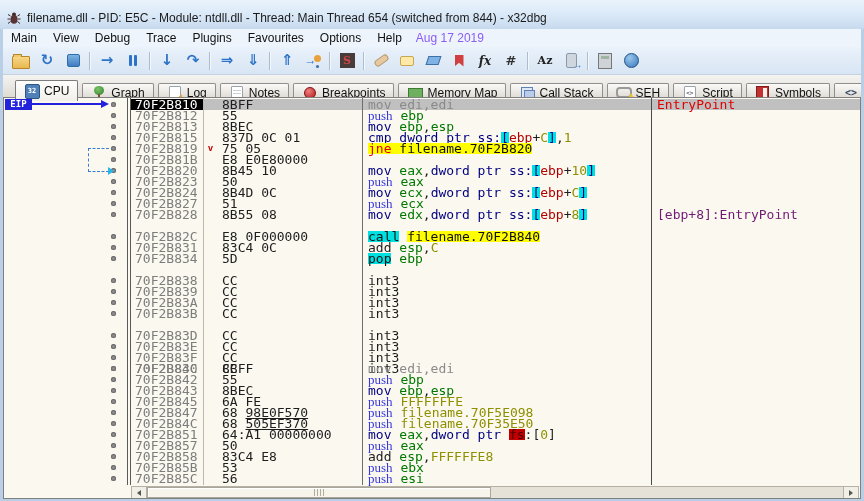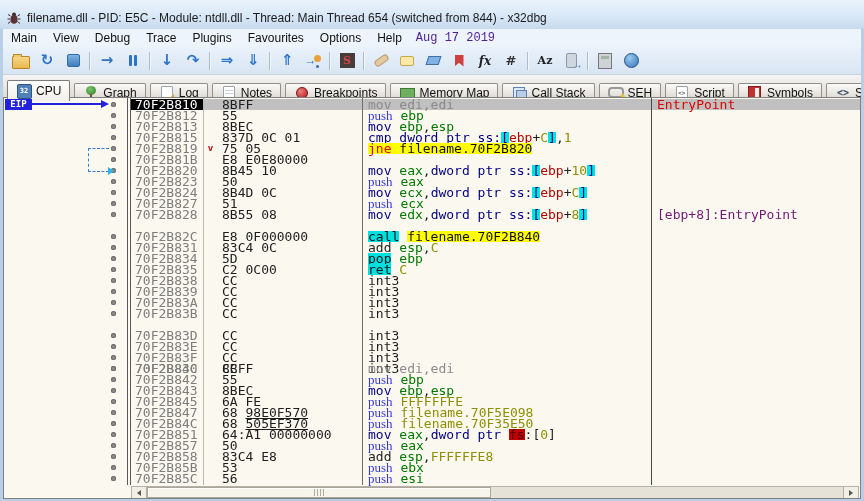--- a/index.html
+++ b/index.html
@@ -6,21 +6,21 @@
   #win{position:relative;width:864px;height:501px;overflow:hidden;background:#fbf8f0;
        font-family:"Liberation Sans",sans-serif;-webkit-font-smoothing:antialiased;}
   
   .titlebar{position:absolute;left:0;top:0;right:0;height:36px;
     background:linear-gradient(#eaf3fc 0%,#d9e8f7 45%,#bed3e9 100%);
     border-bottom:1px solid #a7bdd4;display:flex;align-items:center;padding-left:7px;box-sizing:border-box;}
   .title-text{font-size:12px;color:#1a1a1a;margin-left:6px;white-space:nowrap;}
   .menubar{position:absolute;left:3px;right:3px;top:29px;height:18px;background:#eef4fb;
     display:flex;align-items:center;font-size:12px;color:#111;}
   .mi{padding:1px 8px;cursor:default;}
-  .mdate{padding:1px 6px;color:#4c1d95;font-family:Liberation Mono, monospace;}
+  .mdate{padding:1px 6px;color:#8b5cf6;}
   .toolbar{position:absolute;left:3px;right:3px;top:47px;height:28px;
     background:linear-gradient(#eaf2fb,#d8e5f3);border-bottom:1px solid #c3d2e2;
     display:flex;align-items:center;padding-left:5px;box-sizing:border-box;}
   .tbtn{width:24px;height:24px;border:none;background:transparent;padding:0;margin:0 1px;
     display:inline-flex;align-items:center;justify-content:center;}
   .tsep{width:1px;height:18px;background:#aebdcc;border-right:1px solid #f2f7fc;margin:0 3px;}
   .ar{font-family:"DejaVu Sans",sans-serif;font-weight:bold;font-size:15px;line-height:1;}
   
   .folder{width:16px;height:11px;background:linear-gradient(#f6d687,#e8b94f);border:1px solid #b8862a;border-radius:1px;position:relative;margin-top:3px;}
   .folder::before{content:"";position:absolute;top:-3px;left:0;width:7px;height:2px;background:#efc96d;border:1px solid #b8862a;border-bottom:none;border-radius:1px 1px 0 0;}
@@ -39,21 +39,21 @@
   .phone::after{content:"\2192";position:absolute;right:-7px;bottom:-3px;color:#2d74c8;font-size:10px;font-weight:bold;}
   .calc{width:12px;height:14px;background:#cfd2d6;border:1px solid #777;}
   .calc::before{content:"";display:block;margin:2px auto 0;width:8px;height:3px;background:#9fb5a0;}
   .globe{width:13px;height:13px;border-radius:50%;background:radial-gradient(circle at 35% 30%,#9ac7ef,#3877b8);border:1px solid #1f5186;}
   .user{position:relative;width:17px;height:14px;}
   .user::before{content:"\2192";position:absolute;left:0;top:-1px;color:#2d74c8;font-weight:bold;font-size:12px;}
   .user::after{content:"";position:absolute;right:1px;top:1px;width:7px;height:7px;border-radius:50%;background:#e8a13c;box-shadow:0 8px 0 -2px #3c6ea5;}
   
   .tabbar{position:absolute;left:3px;right:3px;top:75px;height:27px;
     background:linear-gradient(#f5f4f1,#dbd7d0);border-bottom:1px solid #5f5f5f;
-    display:flex;align-items:flex-end;padding-left:2px;box-sizing:border-box;font-size:12px;}
+    display:flex;align-items:flex-end;padding-left:10px;box-sizing:border-box;font-size:12px;}
   .tab{display:inline-flex;align-items:center;height:17px;margin:0 2px;padding:0 8px;
     background:linear-gradient(#fbfaf8,#d9d5cd);border:1px solid #8f8f8f;border-bottom:none;
     border-radius:2px 2px 0 0;white-space:nowrap;}
   .tab.active{height:20px;background:linear-gradient(#fefefd,#f1efe9);border-color:#7c7c7c;position:relative;z-index:2;}
   .tlabel{color:#111;}
   .tic{display:inline-flex;align-items:center;justify-content:center;width:16px;height:14px;margin-right:4px;}
   .cpuic{width:13px;height:13px;background:#4f81b8;border:1px solid #2a5584;color:#fff;font:bold 7px "DejaVu Sans Mono",monospace;display:inline-flex;align-items:center;justify-content:center;border-radius:2px;}
   .graphic{width:12px;height:13px;position:relative;}
   .graphic::before{content:"";position:absolute;left:1px;top:0;width:10px;height:9px;border-radius:50%;background:radial-gradient(circle at 40% 35%,#7cc46a,#2f7d2a);}
   .graphic::after{content:"";position:absolute;left:5px;bottom:0;width:2px;height:5px;background:#7a5230;}
@@ -319,21 +319,20 @@
         <div class="drow" style="top: 44px;"><span class="dot"></span><span class="ca">70F2B819</span><span class="tick">v</span><span class="cb"><span>75 05</span></span><span class="cd"><span class="tk-j">jne</span><span class="tk-y"> </span><span class="tk-y">filename.70F2B820</span></span></div>
         <div class="drow" style="top: 55px;"><span class="dot"></span><span class="ca">70F2B81B</span><span class="cb"><span>E8 E0E80000</span></span></div>
         <div class="drow" style="top: 66px;"><span class="dot"></span><span class="ca">70F2B820</span><span class="cb"><span>8B45 10</span></span><span class="cd"><span class="tk-m">mov</span><span class="tk-a"> </span><span class="tk-r">eax</span><span class="tk-a">,</span><span class="tk-m">dword ptr</span><span class="tk-a"> </span><span class="tk-m">ss:</span><span class="tk-b">[</span><span class="tk-x">ebp</span><span class="tk-a">+</span><span class="tk-n">10</span><span class="tk-b">]</span></span></div>
         <div class="drow" style="top: 77px;"><span class="dot"></span><span class="ca">70F2B823</span><span class="cb"><span>50</span></span><span class="cd"><span class="tk-p">push</span><span class="tk-a"> </span><span class="tk-r">eax</span></span></div>
         <div class="drow" style="top: 88px;"><span class="dot"></span><span class="ca">70F2B824</span><span class="cb"><span>8B4D 0C</span></span><span class="cd"><span class="tk-m">mov</span><span class="tk-a"> </span><span class="tk-r">ecx</span><span class="tk-a">,</span><span class="tk-m">dword ptr</span><span class="tk-a"> </span><span class="tk-m">ss:</span><span class="tk-b">[</span><span class="tk-x">ebp</span><span class="tk-a">+</span><span class="tk-n">C</span><span class="tk-b">]</span></span></div>
         <div class="drow" style="top: 99px;"><span class="dot"></span><span class="ca">70F2B827</span><span class="cb"><span>51</span></span><span class="cd"><span class="tk-p">push</span><span class="tk-a"> </span><span class="tk-r">ecx</span></span></div>
         <div class="drow" style="top: 110px;"><span class="dot"></span><span class="ca">70F2B828</span><span class="cb"><span>8B55 08</span></span><span class="cd"><span class="tk-m">mov</span><span class="tk-a"> </span><span class="tk-r">edx</span><span class="tk-a">,</span><span class="tk-m">dword ptr</span><span class="tk-a"> </span><span class="tk-m">ss:</span><span class="tk-b">[</span><span class="tk-x">ebp</span><span class="tk-a">+</span><span class="tk-n">8</span><span class="tk-b">]</span></span><span class="cc tk-auto">[ebp+8]:EntryPoint</span></div>
         <div class="drow" style="top: 132px;"><span class="dot"></span><span class="ca">70F2B82C</span><span class="cb"><span>E8 0F000000</span></span><span class="cd"><span class="tk-c">call</span><span class="tk-a"> </span><span class="tk-y">filename.70F2B840</span></span></div>
         <div class="drow" style="top: 143px;"><span class="dot"></span><span class="ca">70F2B831</span><span class="cb"><span>83C4 0C</span></span><span class="cd"><span class="tk-a">add</span><span class="tk-a"> </span><span class="tk-r">esp</span><span class="tk-a">,</span><span class="tk-n">C</span></span></div>
         <div class="drow" style="top: 154px;"><span class="dot"></span><span class="ca">70F2B834</span><span class="cb"><span>5D</span></span><span class="cd"><span class="tk-c">pop</span><span class="tk-a"> </span><span class="tk-r">ebp</span></span></div>
-        <div class="drow" style="top: 165px;"><span class="dot"></span><span class="ca">70F2B835</span><span class="cb"><span>C2 0C00</span></span><span class="cd"><span class="tk-c">ret</span><span class="tk-a"> </span><span class="tk-n">C</span></span></div>
         <div class="drow" style="top: 176px;"><span class="dot"></span><span class="ca">70F2B838</span><span class="cb"><span>CC</span></span><span class="cd"><span class="tk-a">int3</span></span></div>
         <div class="drow" style="top: 187px;"><span class="dot"></span><span class="ca">70F2B839</span><span class="cb"><span>CC</span></span><span class="cd"><span class="tk-a">int3</span></span></div>
         <div class="drow" style="top: 198px;"><span class="dot"></span><span class="ca">70F2B83A</span><span class="cb"><span>CC</span></span><span class="cd"><span class="tk-a">int3</span></span></div>
         <div class="drow" style="top: 209px;"><span class="dot"></span><span class="ca">70F2B83B</span><span class="cb"><span>CC</span></span><span class="cd"><span class="tk-a">int3</span></span></div>
         <div class="drow" style="top: 220px; margin-top: 44px;"><span class="dot"></span><span class="ca">70F2B83C</span><span class="cb"><span>CC</span></span><span class="cd"><span class="tk-a">int3</span></span></div>
         <div class="drow" style="top: 231px;"><span class="dot"></span><span class="ca">70F2B83D</span><span class="cb"><span>CC</span></span><span class="cd"><span class="tk-a">int3</span></span></div>
         <div class="drow" style="top: 242px;"><span class="dot"></span><span class="ca">70F2B83E</span><span class="cb"><span>CC</span></span><span class="cd"><span class="tk-a">int3</span></span></div>
         <div class="drow" style="top: 253px;"><span class="dot"></span><span class="ca">70F2B83F</span><span class="cb"><span>CC</span></span><span class="cd"><span class="tk-a">int3</span></span></div>
         <div class="drow" style="top: 264px; padding-left: 12px;"><span class="dot"></span><span class="ca">70F2B840</span><span class="cb"><span>8BFF</span></span><span class="cd"><span class="tk-g">mov edi,edi</span></span></div>
         <div class="drow" style="top: 275px;"><span class="dot"></span><span class="ca">70F2B842</span><span class="cb"><span>55</span></span><span class="cd"><span class="tk-p">push</span><span class="tk-a"> </span><span class="tk-r">ebp</span></span></div>

